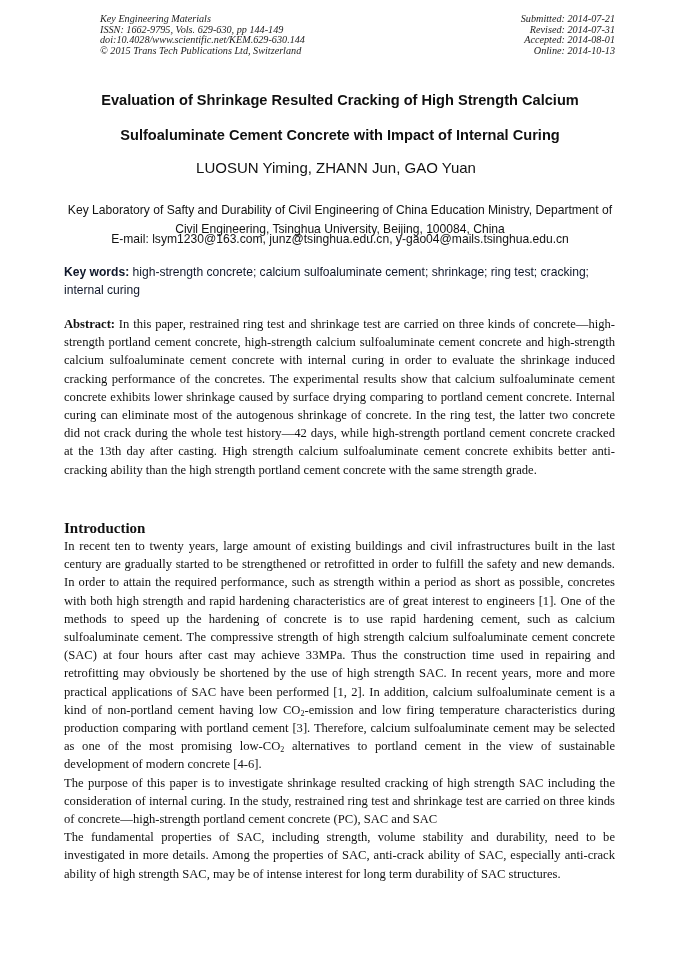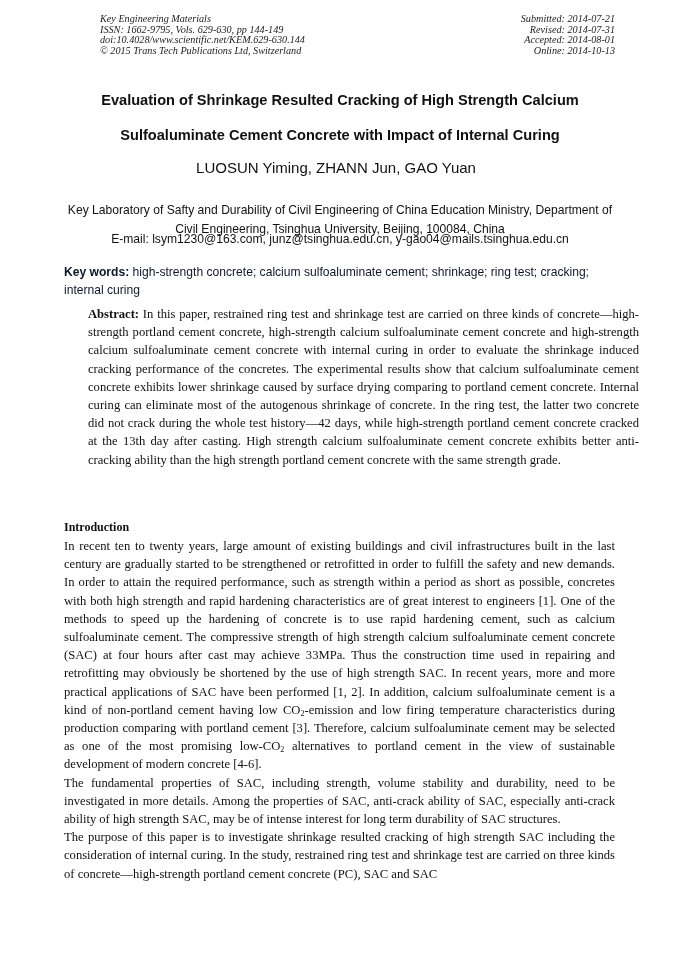--- a/index.html
+++ b/index.html
@@ -11,23 +11,23 @@
     .title { position: absolute; left: 40px; width: 600px; text-align: center; font-family: "Liberation Sans", sans-serif; font-weight: bold; font-size: 14.6px; color: #111; white-space: nowrap; }
     .t1 { top: 92px; }
     .t2 { top: 127px; }
     .authors { position: absolute; left: 36px; width: 600px; top: 159px; text-align: center; font-family: "Liberation Sans", sans-serif; font-size: 15px; color: #111; }
     .affil { position: absolute; left: 58px; width: 564px; top: 189px; text-align: center; font-family: "Liberation Sans", sans-serif; font-size: 12.1px; line-height: 18.5px; color: #111; margin-top: 12px; }
     .email { position: absolute; left: 40px; width: 600px; top: 232px; text-align: center; font-family: "Liberation Sans", sans-serif; font-size: 12.1px; color: #111; }
     .keywords { position: absolute; left: 64px; width: 552px; top: 264px; font-family: "Liberation Sans", sans-serif; font-size: 12.1px; line-height: 17.5px; color: #0f172a; }
     .keywords b { font-weight: bold; }
     .body-text { position: absolute; left: 64px; width: 551px; font-family: "Liberation Serif", serif; font-size: 12.6px; line-height: 18.2px; color: #111; text-align: justify; }
     .body-text p { margin: 0; }
-    .abstract { top: 305px; margin-left: 24px; }
+    .abstract { top: 315px; }
     .abstract b { font-weight: bold; }
-    .intro-head { position: absolute; left: 64px; top: 520px; font-family: "Liberation Serif", serif; font-weight: bold; font-size: 12px; color: #111; }
+    .intro-head { position: absolute; left: 64px; top: 520px; font-family: "Liberation Serif", serif; font-weight: bold; font-size: 15px; color: #111; }
     .intro { top: 537px; }
     sub { font-size: 8px; vertical-align: -2px; line-height: 0; }
   </style>
 </head>
 <body>
 
 <div class="hdr hdr-left">
   <div>Key Engineering Materials</div>
   <div>ISSN: 1662-9795, Vols. 629-630, pp 144-149</div>
   <div>doi:10.4028/www.scientific.net/KEM.629-630.144</div>
@@ -53,15 +53,15 @@
 <div class="keywords"><b>Key words:</b><span> high-strength concrete; calcium sulfoaluminate cement; shrinkage; ring test; cracking; internal curing</span></div>
 
 <div class="body-text abstract">
   <p><b>Abstract:</b><span> In this paper, restrained ring test and shrinkage test are carried on three kinds of concrete—high-strength portland cement concrete, high-strength calcium sulfoaluminate cement concrete and high-strength calcium sulfoaluminate cement concrete with internal curing in order to evaluate the shrinkage induced cracking performance of the concretes. The experimental results show that calcium sulfoaluminate cement concrete exhibits lower shrinkage caused by surface drying comparing to portland cement concrete. Internal curing can eliminate most of the autogenous shrinkage of concrete. In the ring test, the latter two concrete did not crack during the whole test history—42 days, while high-strength portland cement concrete cracked at the 13th day after casting. High strength calcium sulfoaluminate cement concrete exhibits better anti-cracking ability than the high strength portland cement concrete with the same strength grade.</span></p>
 </div>
 
 <div class="intro-head">Introduction</div>
 
 <div class="body-text intro">
   <p><span>In recent ten to twenty years, large amount of existing buildings and civil infrastructures built in the last century are gradually started to be strengthened or retrofitted in order to fulfill the safety and new demands. In order to attain the required performance, such as strength within a period as short as possible, concretes with both high strength and rapid hardening characteristics are of great interest to engineers [1]. One of the methods to speed up the hardening of concrete is to use rapid hardening cement, such as calcium sulfoaluminate cement. The compressive strength of high strength calcium sulfoaluminate cement concrete (SAC) at four hours after cast may achieve 33MPa. Thus the construction time used in repairing and retrofitting may obviously be shortened by the use of high strength SAC. In recent years, more and more practical applications of SAC have been performed [1, 2]. In addition, calcium sulfoaluminate cement is a kind of non-portland cement having low CO</span><sub>2</sub><span>-emission and low firing temperature characteristics during production comparing with portland cement [3]. Therefore, calcium sulfoaluminate cement may be selected as one of the most promising low-CO</span><sub>2</sub><span> alternatives to portland cement in the view of sustainable development of modern concrete [4-6].</span></p>
+  <p>The purpose of this paper is to investigate shrinkage resulted cracking of high strength SAC including the consideration of internal curing. In the study, restrained ring test and shrinkage test are carried on three kinds of concrete—high-strength portland cement concrete (PC), SAC and SAC</p>
   <p>The fundamental properties of SAC, including strength, volume stability and durability, need to be investigated in more details. Among the properties of SAC, anti-crack ability of SAC, especially anti-crack ability of high strength SAC, may be of intense interest for long term durability of SAC structures.</p>
-  <p>The purpose of this paper is to investigate shrinkage resulted cracking of high strength SAC including the consideration of internal curing. In the study, restrained ring test and shrinkage test are carried on three kinds of concrete—high-strength portland cement concrete (PC), SAC and SAC</p>
 </div>
 
 </body></html>

